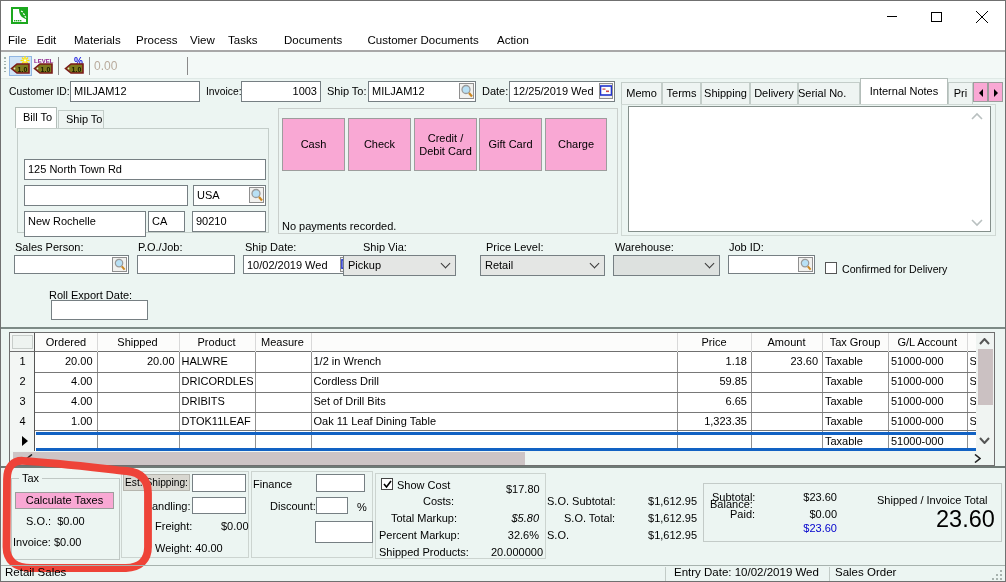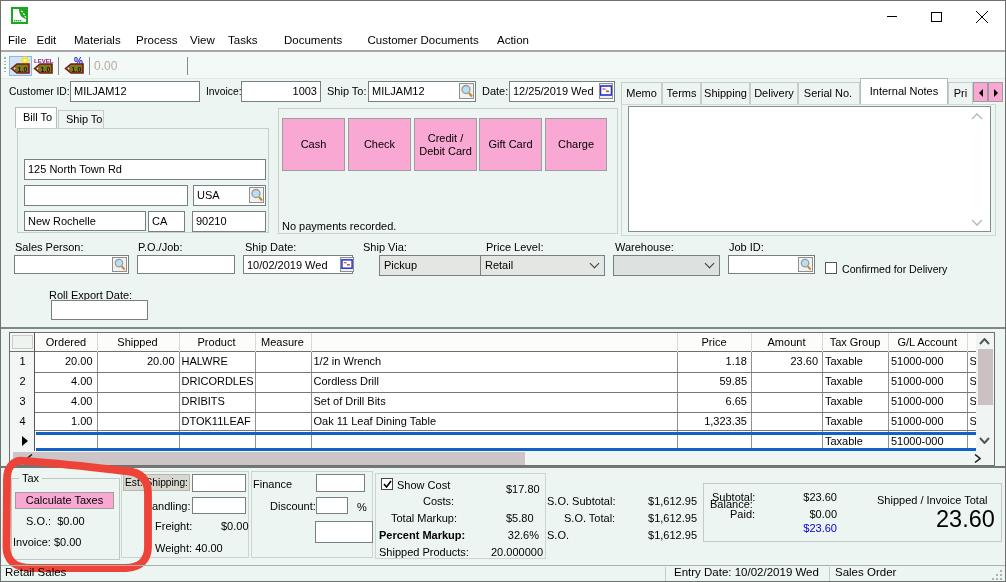--- a/index.html
+++ b/index.html
@@ -118,21 +118,21 @@
 <div class="lbl" style="left:22px;top:110px;">Bill To</div>
 <div class="abs" style="left:57px;top:109px;width:46px;height:18px;background:#eef4f2;border:1px solid #c3cdc9;border-bottom:none;"></div>
 <div class="lbl" style="left:65px;top:112px;">Ship To</div>
 <div class="inp" style="left:23px;top:158px;width:242px;height:21px;">125 North Town Rd</div>
 <div class="inp" style="left:23px;top:184px;width:164px;height:21px;"></div>
 <div class="inp" style="left:192px;top:184px;width:73px;height:21px;">USA</div>
 <div class="mag" style="left:248px;top:186px;"><svg width="13" height="14" viewBox="0 0 13 14">
         <circle cx="6" cy="5.5" r="4" fill="#b8e0f5" stroke="#9a9a9a" stroke-width="1.3"></circle>
         <path d="M9,9 L12,12.5" stroke="#cc8822" stroke-width="2.2"></path>
       </svg></div>
-<div class="inp" style="left:23px;top:210px;width:122px;height:20px;">New Rochelle</div>
+<div class="inp" style="left:23px;top:210px;width:122px;height:26px;">New Rochelle</div>
 <div class="inp" style="left:147px;top:210px;width:37px;height:21px;">CA</div>
 <div class="inp" style="left:191px;top:210px;width:74px;height:21px;">90210</div>
 
 <div class="gb" style="left:277px;top:107px;width:340px;height:126px;"></div>
 <div class="gblbl" style="left:284px;top:101px;margin-top:24px;">Payment</div>
 <div class="btn" style="left:281px;top:117px;width:63px;height:53px;line-height:51px;">Cash</div>
 <div class="btn" style="left:347px;top:117px;width:63px;height:53px;line-height:51px;">Check</div>
 <div class="btn" style="left:413px;top:117px;width:63px;height:53px;">
       <div style="margin-top:13px;line-height:13px;">Credit /<br>Debit Card</div>
     </div>
@@ -143,21 +143,21 @@
 <div class="abs" style="left:620px;top:103px;width:375px;height:132px;border:1px solid #cfd8d4;background:#ecf5f2;"></div>
 <div class="abs" style="left:620px;top:81px;width:41px;height:22px;background:#eef4f2;border:1px solid #c3cdc9;border-bottom:none;"></div>
 <div class="lbl" style="left:620px;top:86px;width:41px;text-align:center;">Memo</div>
 <div class="abs" style="left:661px;top:81px;width:39px;height:22px;background:#eef4f2;border:1px solid #c3cdc9;border-bottom:none;"></div>
 <div class="lbl" style="left:661px;top:86px;width:39px;text-align:center;">Terms</div>
 <div class="abs" style="left:700px;top:81px;width:49px;height:22px;background:#eef4f2;border:1px solid #c3cdc9;border-bottom:none;"></div>
 <div class="lbl" style="left:700px;top:86px;width:49px;text-align:center;">Shipping</div>
 <div class="abs" style="left:749px;top:81px;width:48px;height:22px;background:#eef4f2;border:1px solid #c3cdc9;border-bottom:none;"></div>
 <div class="lbl" style="left:749px;top:86px;width:48px;text-align:center;">Delivery</div>
 <div class="abs" style="left:797px;top:81px;width:62px;height:22px;background:#eef4f2;border:1px solid #c3cdc9;border-bottom:none;"></div>
-<div class="lbl" style="left:797px;top:86px;width:60px;text-align:center;">Serial No.</div>
+<div class="lbl" style="left:797px;top:86px;width:38px;text-align:center;">Serial No.</div>
 <div class="abs" style="left:859px;top:77px;width:88px;height:26px;background:#fff;border:1px solid #b3bdb9;border-bottom:none;"></div>
 <div class="lbl" style="left:859px;top:84px;width:88px;text-align:center;">Internal Notes</div>
 <div class="abs" style="left:947px;top:81px;width:25px;height:22px;background:#eef4f2;border:1px solid #c3cdc9;border-bottom:none;"></div>
 <div class="lbl" style="left:947px;top:86px;width:25px;text-align:center;">Pri</div>
 <div class="btn" style="left:972px;top:81px;width:15px;height:20px;"><svg width="6" height="8" style="margin-top:6px;">
         <path d="M5,0 L1,4 L5,8" fill="#000"></path>
       </svg></div>
 <div class="btn" style="left:987px;top:81px;width:15px;height:20px;"><svg width="6" height="8" style="margin-top:6px;">
         <path d="M1,0 L5,4 L1,8" fill="#000"></path>
       </svg></div>
@@ -179,21 +179,21 @@
 <div class="lbl" style="left:137px;top:240px;">P.O./Job:</div>
 <div class="inp" style="left:136px;top:254px;width:98px;height:19px;"></div>
 <div class="lbl" style="left:244px;top:240px;">Ship Date:</div>
 <div class="inp" style="left:242px;top:254px;width:110px;height:19px;">10/02/2019 Wed</div>
 <div class="cal" style="left:339px;top:256px;height:15px;"><svg width="12" height="13" viewBox="0 0 12 14">
         <rect x="0.5" y="2" width="11" height="9" fill="#fff" stroke="#2233cc" stroke-width="1.6"></rect>
         <rect x="2.5" y="4.5" width="3" height="1.2" fill="#cc4444"></rect>
         <rect x="6" y="6.5" width="3" height="1.6" fill="#cc4444"></rect>
       </svg></div>
 <div class="lbl" style="left:362px;top:240px;">Ship Via:</div>
-<div class="combo" style="left:378px;top:254px;width:135px;height:21px;">Pickup<div class="chev"></div></div>
+<div class="combo" style="left:342px;top:254px;width:113px;height:21px;">Pickup<div class="chev"></div></div>
 <div class="lbl" style="left:485px;top:240px;">Price Level:</div>
 <div class="combo" style="left:479px;top:254px;width:125px;height:21px;">Retail<div class="chev"></div></div>
 <div class="lbl" style="left:614px;top:240px;">Warehouse:</div>
 <div class="combo" style="left:612px;top:254px;width:107px;height:21px;background:#dde1df;">
       <div class="chev"></div>
     </div>
 <div class="lbl" style="left:728px;top:240px;">Job ID:</div>
 <div class="inp" style="left:727px;top:254px;width:87px;height:19px;"></div>
 <div class="mag" style="left:797px;top:256px;height:15px;"><svg width="13" height="13" viewBox="0 0 13 14">
         <circle cx="6" cy="5.5" r="4" fill="#b8e0f5" stroke="#9a9a9a" stroke-width="1.3"></circle>
@@ -329,22 +329,22 @@
 
 <div class="gb" style="left:374px;top:472px;width:171px;height:86px;border-color:#ccd4d0;"></div>
 <div class="abs" style="left:380px;top:477px;width:12px;height:12px;background:#fff;border:1px solid #444;"></div>
 <svg class="abs" style="left:381px;top:478px;" width="11" height="11">
       <path d="M2,5 L4.5,8 L9,2" stroke="#000" stroke-width="1.6" fill="none"></path>
     </svg>
 <div class="lbl" style="left:396px;top:478px;">Show Cost</div>
 <div class="lbl" style="left:422px;top:494px;">Costs:</div>
 <div class="lbl" style="left:505px;top:482px;width:33px;text-align:right;">$17.80</div>
 <div class="lbl" style="left:390px;top:511px;">Total Markup:</div>
-<div class="lbl" style="left:505px;top:511px;width:33px;">$5.80</div>
-<div class="lbl" style="left:378px;top:528px;font-weight:bold;">Percent Markup:</div>
+<div class="lbl" style="left:505px;top:511px;width:33px;text-align:right;font-style:italic;">$5.80</div>
+<div class="lbl" style="left:378px;top:528px;">Percent Markup:</div>
 <div class="lbl" style="left:505px;top:528px;width:33px;text-align:right;">32.6%</div>
 <div class="lbl" style="left:378px;top:545px;">Shipped Products:</div>
 <div class="lbl" style="left:490px;top:545px;width:48px;text-align:right;">20.000000</div>
 
 <div class="lbl" style="left:546px;top:494px;">S.O. Subtotal:</div>
 <div class="lbl" style="left:626px;top:494px;width:70px;text-align:right;">$1,612.95</div>
 <div class="lbl" style="left:563px;top:511px;">S.O. Total:</div>
 <div class="lbl" style="left:626px;top:511px;width:70px;text-align:right;">$1,612.95</div>
 <div class="lbl" style="left:546px;top:528px;">S.O.</div>
 <div class="lbl" style="left:626px;top:528px;width:70px;text-align:right;">$1,612.95</div>

